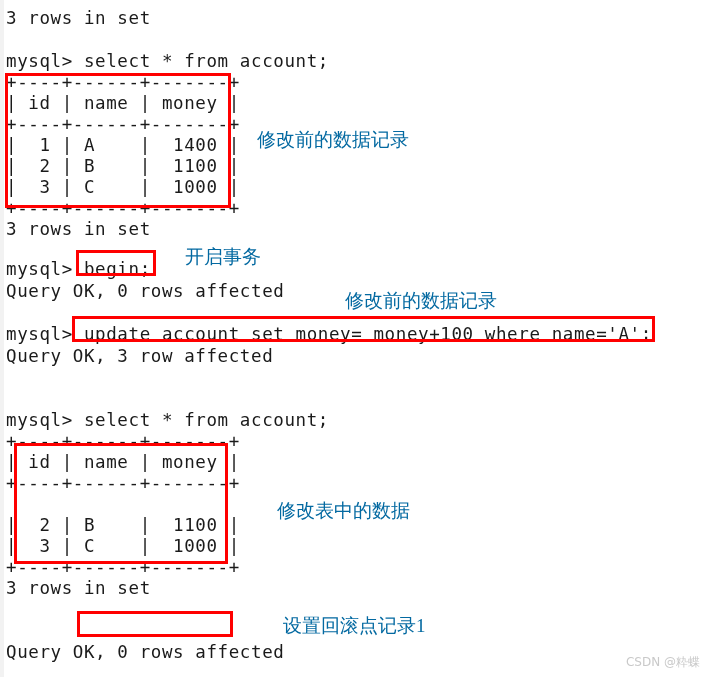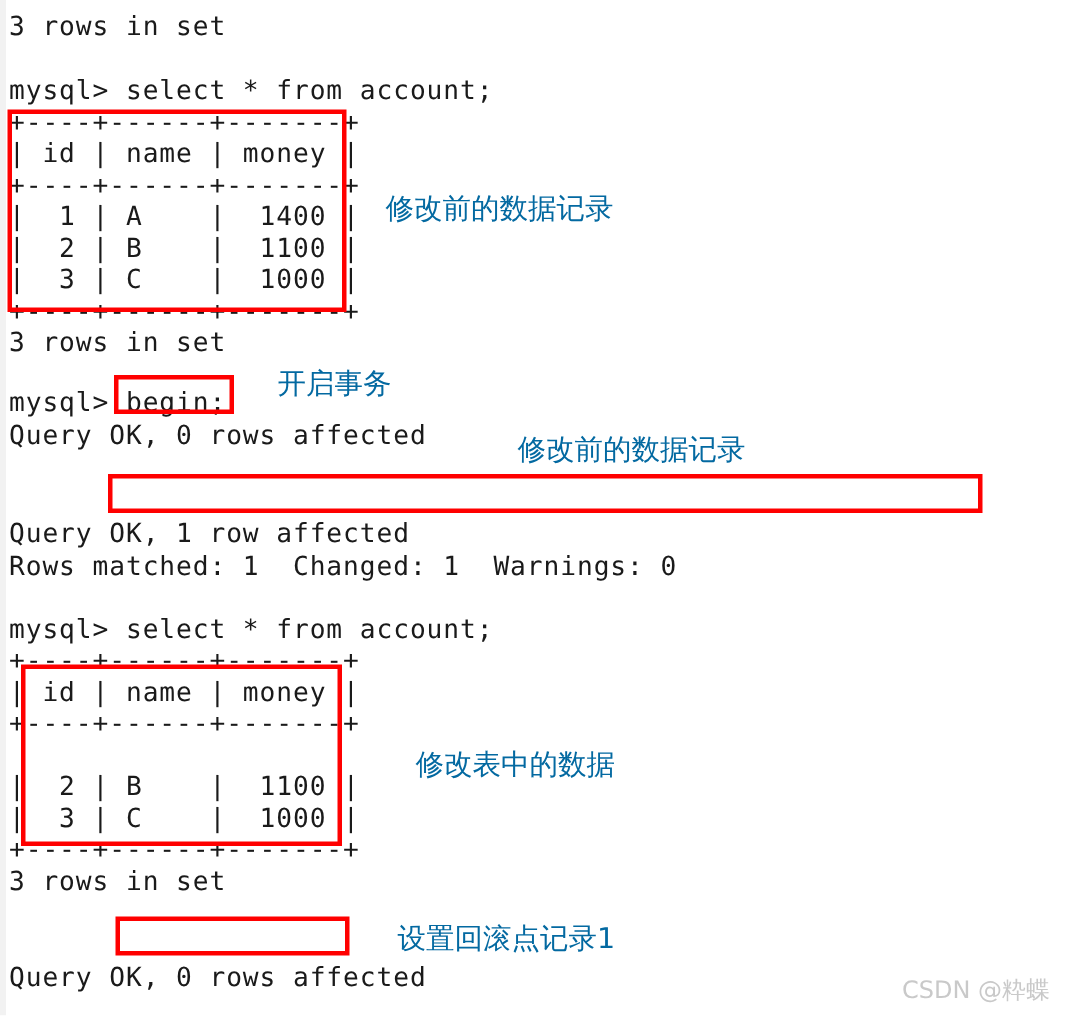--- a/index.html
+++ b/index.html
@@ -65,21 +65,21 @@
     z-index: 4;
     font-weight: 500;
   }
 
   .watermark {
     position: absolute;
     right: 12px;
     bottom: 6px;
     color: #c9c9c9;
     font-family: "DejaVu Sans", "Liberation Sans", sans-serif;
-    font-size: 16px;
+    font-size: 12px;
     white-space: pre;
     z-index: 5;
     text-align: right;
   }
 </style>
 </head>
 <body>
 
 <div class="left-strip"></div>
 
@@ -93,22 +93,22 @@
   <div class="line" style="top:114px">+----+------+-------+</div>
   <div class="line" style="top:135px">|  1 | A    |  1400 |</div>
   <div class="line" style="top:156px">|  2 | B    |  1100 |</div>
   <div class="line" style="top:177px">|  3 | C    |  1000 |</div>
   <div class="line" style="top:198px">+----+------+-------+</div>
   <div class="line" style="top:219px">3 rows in set</div>
   <div class="line" style="top:240px"></div>
   <div class="line" style="top:259px">mysql&gt; begin;</div>
   <div class="line" style="top:281px">Query OK, 0 rows affected</div>
   <div class="line" style="top:302px"></div>
-  <div class="line" style="top:346px">Query OK, 1 row affected</div>
-  <div class="line" style="top:368px">Rows matched: 1  Changed: 1  Warnings: 0</div>
+  <div class="line" style="top:324px">mysql&gt; update account set money= money+100 where name='A';</div>
+  <div class="line" style="top:346px">Query OK, 3 row affected</div>
   <div class="line" style="top:389px"></div>
   <div class="line" style="top:410px">mysql&gt; select * from account;</div>
   <div class="line" style="top:431px">+----+------+-------+</div>
   <div class="line" style="top:452px">| id | name | money |</div>
   <div class="line" style="top:473px">+----+------+-------+</div>
   <div class="line" style="top:515px">|  2 | B    |  1100 |</div>
   <div class="line" style="top:536px">|  3 | C    |  1000 |</div>
   <div class="line" style="top:557px">+----+------+-------+</div>
   <div class="line" style="top:578px">3 rows in set</div>
   <div class="line" style="top:599px"></div>
@@ -118,15 +118,15 @@
 <div class="redbox" style="left:5px; top:73px; width:226px; height:135px;"></div>
 <div class="redbox" style="left:76px; top:250px; width:80px; height:26px;"></div>
 <div class="redbox" style="left:72px; top:316px; width:583px; height:26px;"></div>
 <div class="redbox" style="left:14px; top:443px; width:214px; height:121px;"></div>
 <div class="redbox" style="left:77px; top:611px; width:156px; height:26px;"></div>
 
 <div class="annot" style="left:257px; top:128px;">修改前的数据记录</div>
 <div class="annot" style="left:185px; top:245px;">开启事务</div>
 <div class="annot" style="left:345px; top:289px;">修改前的数据记录</div>
 <div class="annot" style="left:277px; top:499px;">修改表中的数据</div>
-<div class="annot" style="left:265px; top:615px;">设置回滚点记录1</div>
+<div class="annot" style="left:283px; top:615px;font-family:Liberation Serif, serif;">设置回滚点记录1</div>
 
 <div class="watermark">CSDN @粋蝶</div>
 
 </body></html>

